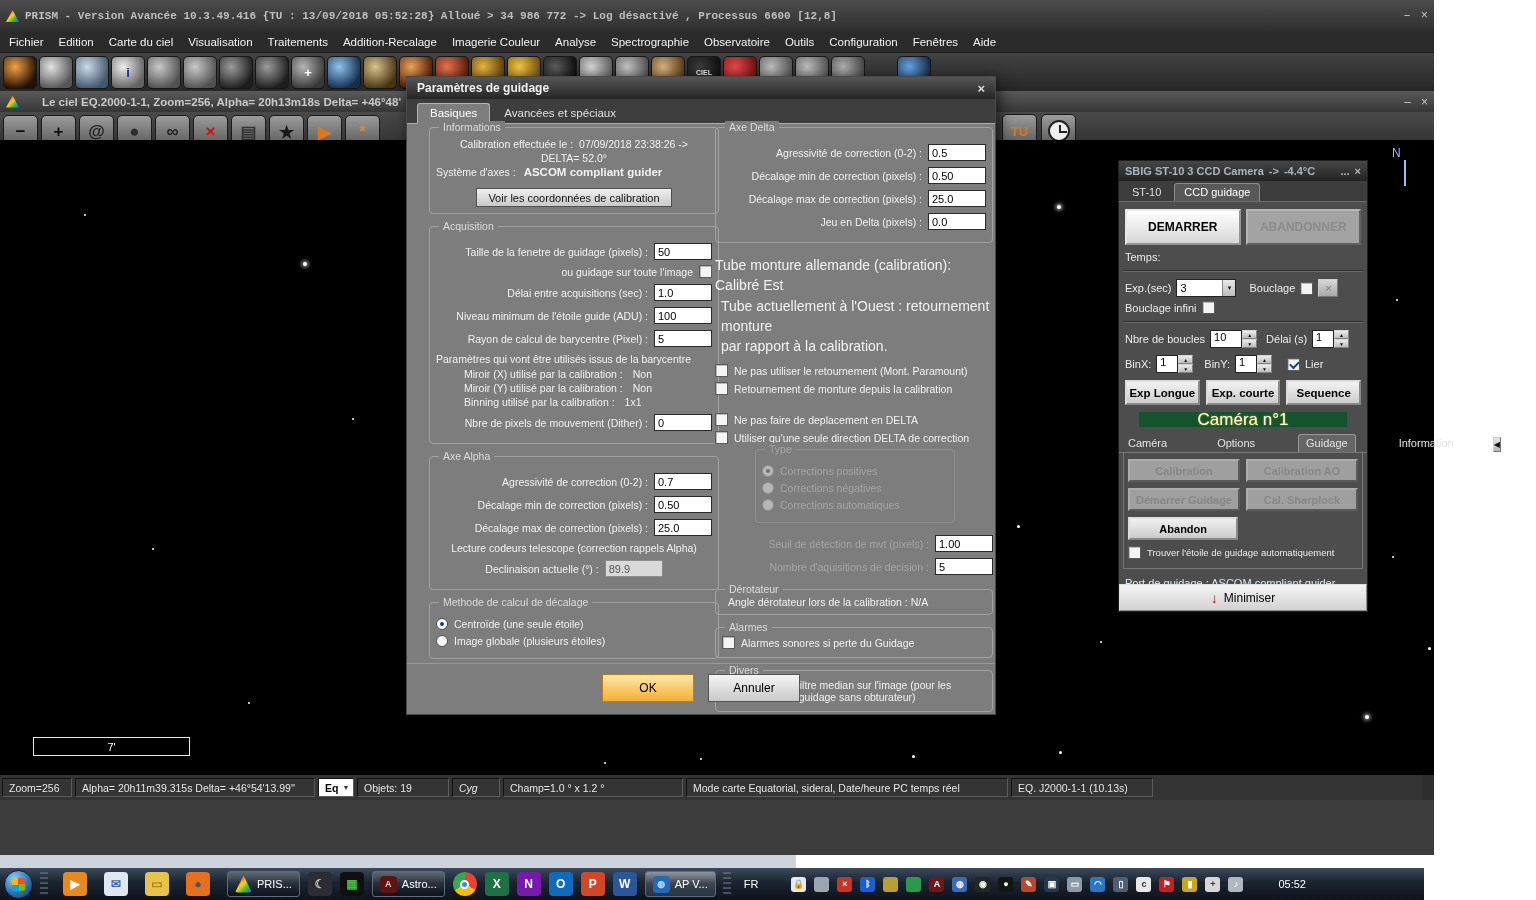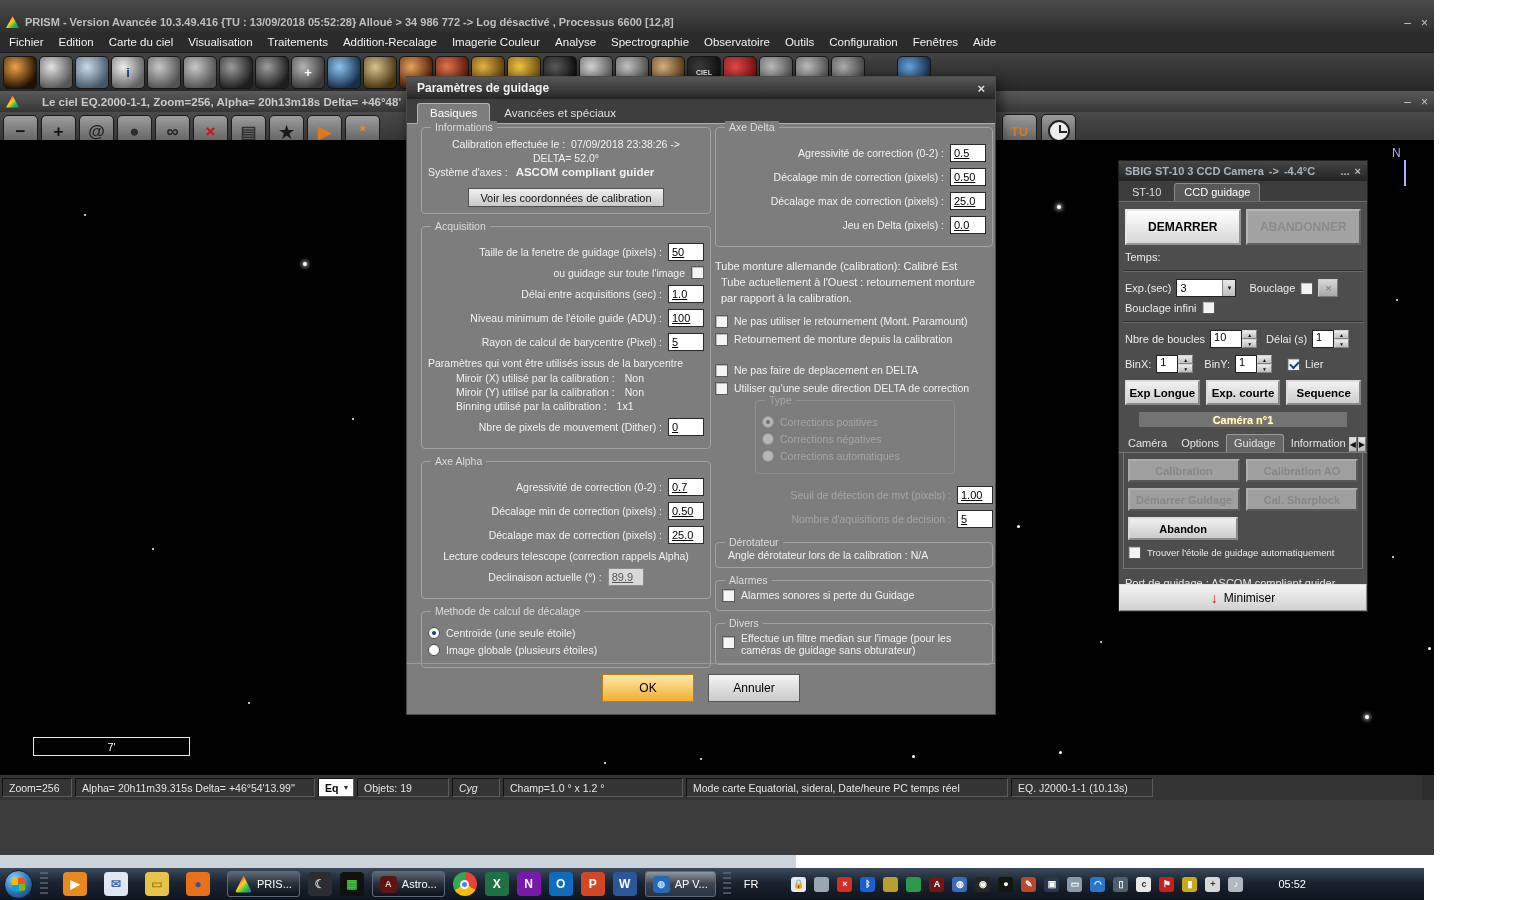--- a/index.html
+++ b/index.html
@@ -2,21 +2,21 @@
 <html><head>
 <meta charset="utf-8">
 <style>
   * { box-sizing:border-box; margin:0; padding:0; }
   html,body { width:1536px; height:900px; background:#fff; overflow:hidden;
     font-family:"Liberation Sans", sans-serif; -webkit-font-smoothing:antialiased; }
 
   
   #app { position:absolute; left:0; top:0; width:1434px; height:855px; background:#2e2e2e; }
   #titlebar { height:20px; background:linear-gradient(#4c4c4c,#2e2e2e); color:#bfbfbf;
-    display:flex; align-items:flex-start; font-size:11px; font-weight:bold; padding:16px 6px; gap:6px; }
+    display:flex; align-items:center; font-size:11px; font-weight:bold; padding:16px 6px; gap:6px;font-family:Liberation Mono, monospace; }
   .prism-logo { width:13px; height:12px;
     background:linear-gradient(135deg,#ff4020 20%,#ffd020 45%,#30c040 70%,#2060ff 100%);
     clip-path:polygon(50% 0, 0 100%, 100% 100%); flex:0 0 auto; }
   .win-ctrls { margin-left:auto; display:flex; gap:10px; color:#c8c8c8; font-weight:normal; font-size:12px; }
   .win-ctrls span { cursor:default; }
   #menubar { height:21px; background:#2b2b2b; color:#f2f2f2; display:flex; align-items:center;
     gap:15px; padding:0 9px; font-size:11.5px; border-bottom:1px solid #1d1d1d; }
   .menu-item { white-space:nowrap; }
 
   #tmain { height:38px; background:linear-gradient(#424242,#272727); display:flex;
@@ -62,29 +62,29 @@
     border:1px solid #4a4a4a; box-shadow:3px 5px 14px rgba(0,0,0,.65); z-index:20; color:#f2f2f2; }
   #dialog-title { height:22px; background:linear-gradient(#565656,#262626); display:flex; align-items:center;
     padding:0 10px; font-size:12px; font-weight:bold; color:#efefef; }
   #dialog-title .x { margin-left:auto; font-size:13px; color:#ddd; }
   #dialog-tabs { height:25px; background:#3e3e3e; border-bottom:1px solid #aeaeae;
     display:flex; align-items:flex-end; padding-left:10px; gap:2px; }
   .dtab { padding:3px 12px 4px; font-size:11.5px; color:#e0e0e0; }
   .dtab.active { background:#7d7d7d; border:1px solid #b4b4b4; border-bottom:1px solid #7d7d7d;
     margin-bottom:-1px; border-radius:3px 3px 0 0; color:#fff; }
   .dcol { position:absolute; top:50px; }
-  #dcol-left  { left:14px;  width:290px; }
+  #dcol-left  { left:22px;  width:290px; }
   #dcol-right { left:308px; width:278px; }
   .group { border:1px solid #a2a2a2; border-radius:4px; position:relative; padding:10px 6px 6px; margin-bottom:12px; }
   .group > .gtitle { position:absolute; top:-7px; left:9px; background:#7d7d7d; padding:0 4px;
     font-size:10.5px; color:#dcdcdc; }
   .frow { display:flex; align-items:center; justify-content:flex-end; margin:6px 0; }
   .frow label { font-size:10.5px; text-align:right; margin-right:6px; white-space:nowrap; }
-  .finput { width:36px; height:17px; background:#fff; border:1px solid #2a2a2a; font-size:11px;
-    padding:8px 3px; color:#000; font-family:"Liberation Sans",sans-serif;text-decoration:underline; }
+  .finput { width:58px; height:17px; background:#fff; border:1px solid #2a2a2a; font-size:11px;
+    padding:0 3px; color:#000; font-family:"Liberation Sans",sans-serif; }
   .finput.dis { background:#d9d9d9; color:#555; border-color:#8c8c8c; }
   .cbrow { display:flex; align-items:center; gap:6px; margin:5px 0; font-size:10.5px; }
   .cb { width:13px; height:13px; background:#f4f4f4; border:1px solid #5a5a5a;
     box-shadow:inset 1px 1px 0 #b9b9b9; flex:0 0 auto; position:relative; }
   .cb.checked::after { content:""; position:absolute; left:2px; top:2px; width:7px; height:4px;
     border-left:2px solid #16407e; border-bottom:2px solid #16407e; transform:rotate(-45deg); }
   .radio { width:12px; height:12px; border-radius:50%; background:#fff; border:1px solid #4a4a4a;
     position:relative; flex:0 0 auto; }
   .radio.checked::after { content:""; position:absolute; left:3px; top:3px; width:4px; height:4px;
     border-radius:50%; background:#123a80; }
@@ -130,25 +130,25 @@
     font-size:6px; color:#222; display:flex; align-items:center; justify-content:center; }
   .spin { display:flex; height:18px; }
   .spin .v { width:32px; background:#fff; border:1px solid #222; color:#000; font-size:11px; padding:0 3px; }
   .spin .arr { width:15px; display:flex; flex-direction:column; }
   .spin .arr div { flex:1; background:linear-gradient(#ececec,#bdbdbd); border:1px outset #d5d5d5;
     font-size:5px; color:#111; display:flex; align-items:center; justify-content:center; }
   .xbtn { width:20px; height:18px; background:linear-gradient(#d8d8d8,#a8a8a8); border:1px outset #ccc;
     color:#777; font-size:11px; display:flex; align-items:center; justify-content:center; }
   .mid-btn { flex:1; height:25px; background:linear-gradient(#f2f2f2,#cdcdcd); border:2px outset #ddd;
     font-weight:bold; font-size:11.5px; color:#000; font-family:"Liberation Sans",sans-serif; }
-  #cam-banner { margin:7px 20px 0; height:15px; background:#737373; color:#fffde8;
-    font-size:11px; display:flex; align-items:center; justify-content:center;
-    text-shadow:0 0 2px #c8a000;font-weight:bold; }
+  #cam-banner { margin:7px 20px 0; height:15px; background:#14532d; color:#fffde8;
+    font-size:17px; display:flex; align-items:center; justify-content:center;
+    text-shadow:0 0 2px #c8a000; }
   #cam-subtabs { display:flex; align-items:flex-end; margin-top:6px; padding:0 2px;
-    border-bottom:1px solid #777; height:20px; }
+    border-bottom:1px solid #777; height:20px;gap:36px; }
   .stab { padding:2px 7px 3px; font-size:11px; color:#e4e4e4; white-space:nowrap; }
   .stab.active { background:#666; border:1px solid #999; border-bottom:none; border-radius:3px 3px 0 0; }
   .nav-arr { width:15px; height:15px; background:linear-gradient(#e6e6e6,#b5b5b5); border:1px outset #ccc;
     font-size:8px; color:#111; display:flex; align-items:center; justify-content:center; margin-left:1px; }
   #cam-inner { margin:0 4px; border:1px solid #777; border-top:none; padding:6px 4px 4px; }
   .cam-grid { display:flex; gap:6px; margin-bottom:6px; }
   .gbtn { flex:1; height:23px; font-weight:bold; font-size:11px; font-family:"Liberation Sans",sans-serif; }
   .gbtn.dis { background:#9f9f9f; border:2px outset #adadad; color:#878787; }
   .gbtn.en { background:linear-gradient(#f0f0f0,#cbcbcb); border:2px outset #ddd; color:#000; }
   #cam-port { padding:0 6px; margin-top:8px; color:#dfe7f2; font-size:11px; }
@@ -447,21 +447,21 @@
       <div class="frow">
           <label>Décalage max de correction (pixels) :</label>
           <input class="finput" value="25.0" style="">
         </div>
       <div class="frow">
           <label>Jeu en Delta (pixels) :</label>
           <input class="finput" value="0.0" style="">
         </div>
     </div>
 
-    <div style="font-size:11px;line-height:1.45;margin:8px 0 8px">
+    <div style="font-size:14px;line-height:1.45;margin:8px 0 8px">
       <div>Tube monture allemande (calibration):    Calibré Est</div>
       <div style="padding-left:6px">Tube actuellement à l'Ouest :  retournement monture</div>
       <div style="padding-left:6px">par rapport à la calibration.</div>
     </div>
 
     <div class="cbrow">
         <div class="cb"></div>
         <span>Ne pas utiliser le retournement (Mont. Paramount)</span>
       </div>
     <div class="cbrow">

